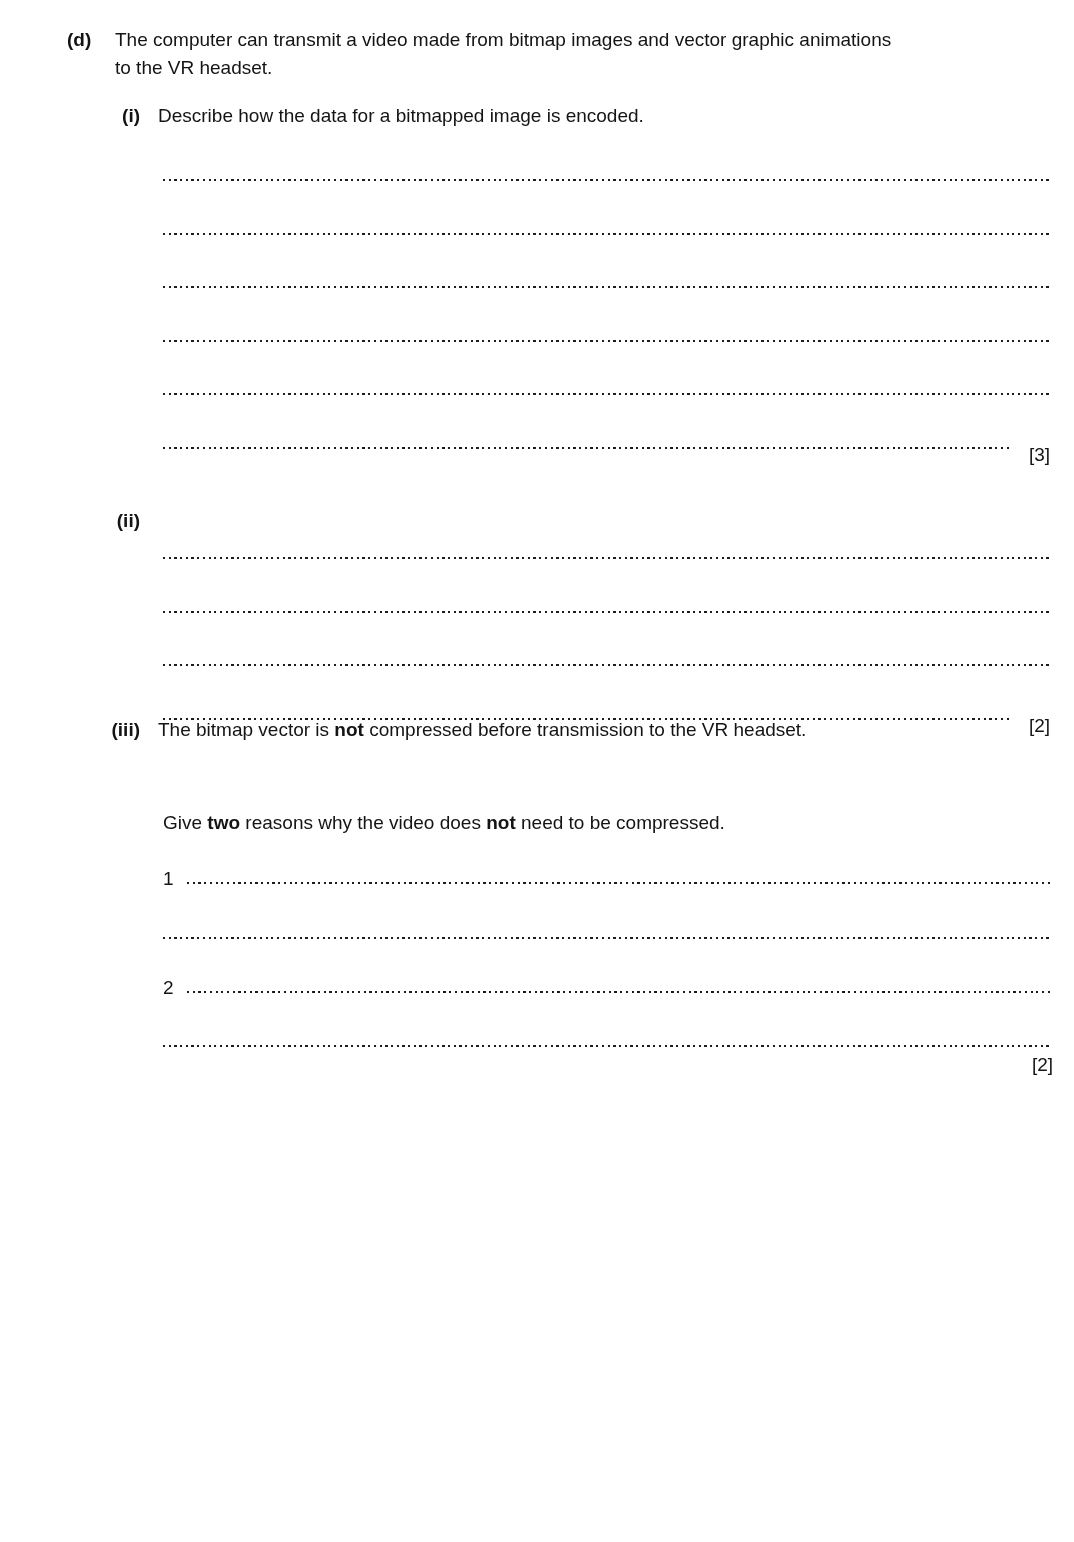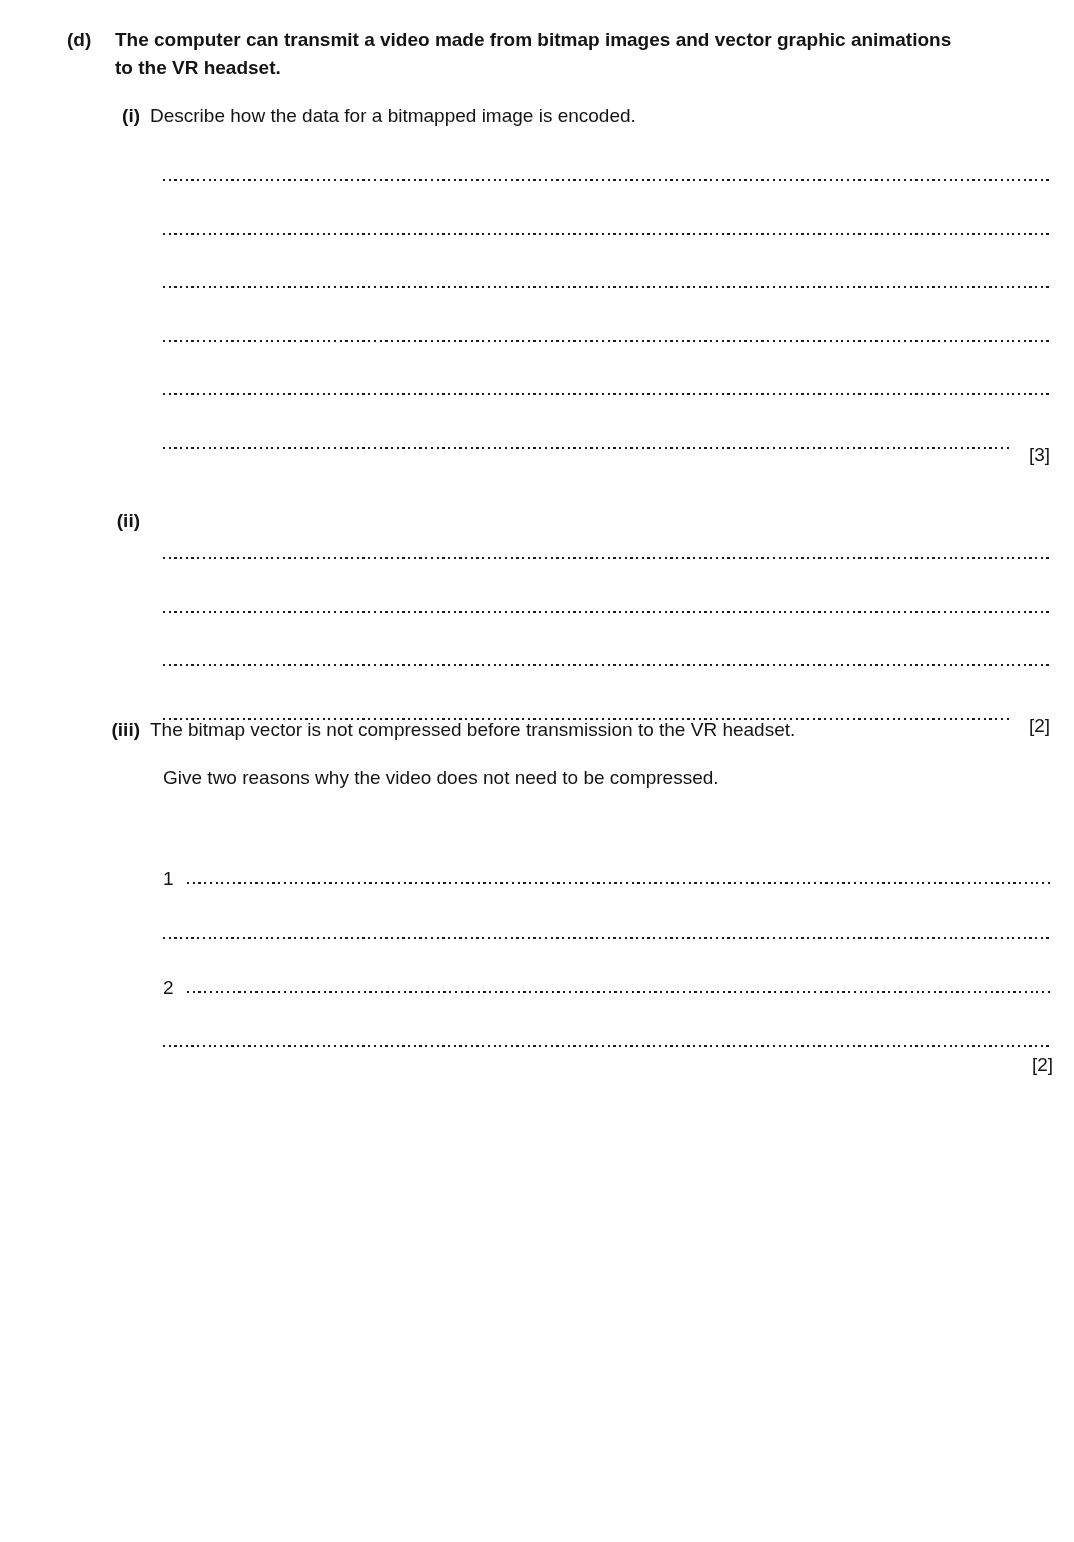--- a/index.html
+++ b/index.html
@@ -11,25 +11,25 @@
     font-family:"Liberation Sans", sans-serif;
     font-size:19px;
     line-height:27.5px;
     color:#141414;
     overflow:hidden;
   }
   .block{position:absolute;left:67px;width:990px;}
   
   .head-d{display:flex;}
   .dlbl{width:48px;flex:none;font-weight:700;}
-  .intro{white-space:pre-line;width:942px;font-weight:bold;}
+  .intro{white-space:pre-line;width:942px;}
   
   .phead{display:flex;}
   .plbl{width:73px;flex:none;text-align:right;font-weight:700;}
-  .pprompt{margin-left:10px;text-align:right;}
+  .pprompt{margin-left:18px;text-align:right;}
   .instr{left:163px;width:890px;}
   
   .ansblock{left:163px;width:887px;}
   .ans-line{height:53.5px;display:flex;align-items:flex-end;position:relative;}
   .g3 .ans-line{height:54.4px;}
   .dots{
     flex:1;height:100%;
     background-image:repeating-linear-gradient(to right,#1c1c1c 0 2.2px,transparent 2.2px 5.7px);
     background-repeat:no-repeat;
     background-position:0 100%;
@@ -39,21 +39,21 @@
   .num{
     width:24px;flex:none;
     line-height:19px;
     transform:translateY(4px);
   }
   .marks{
     position:absolute;right:0;bottom:-19px;
     line-height:27.5px;
   }
   .marksrow{left:163px;width:890px;text-align:right;}
-  strong{font-weight:400;}
+  strong{font-weight:700;}
 </style>
 </head>
 <body>
 
 <div class="page">
 
   <div class="block head-d" style="top:26px">
     <span class="dlbl">(d)</span>
     <span class="intro">The computer can transmit a video made from bitmap images and vector graphic animations
 to the VR headset.</span>
@@ -102,21 +102,21 @@
         <span class="dots short"></span>
         <span class="marks">[2]</span>
       </div>
     </div>
 
   <div class="block phead" style="top:716px">
     <span class="plbl">(iii)</span>
     <span class="pprompt"><span>The bitmap vector is </span><strong>not</strong><span> compressed before transmission to the VR headset.</span></span>
   </div>
 
-  <div class="block instr" style="top:764px"><span>Give </span><strong>two</strong><span> reasons why the video does </span><strong>not</strong><span> need to be compressed.</span></div>
+  <div class="block instr" style="top:809px"><span>Give </span><strong>two</strong><span> reasons why the video does </span><strong>not</strong><span> need to be compressed.</span></div>
 
   <div class="block ansblock g3" id="lines-iii" style="top:830px">
       <div class="ans-line">
         <span class="num">1</span>
         <span class="dots"></span>
       </div>
       <div class="ans-line">
         <span class="dots"></span>
       </div>
       <div class="ans-line">

